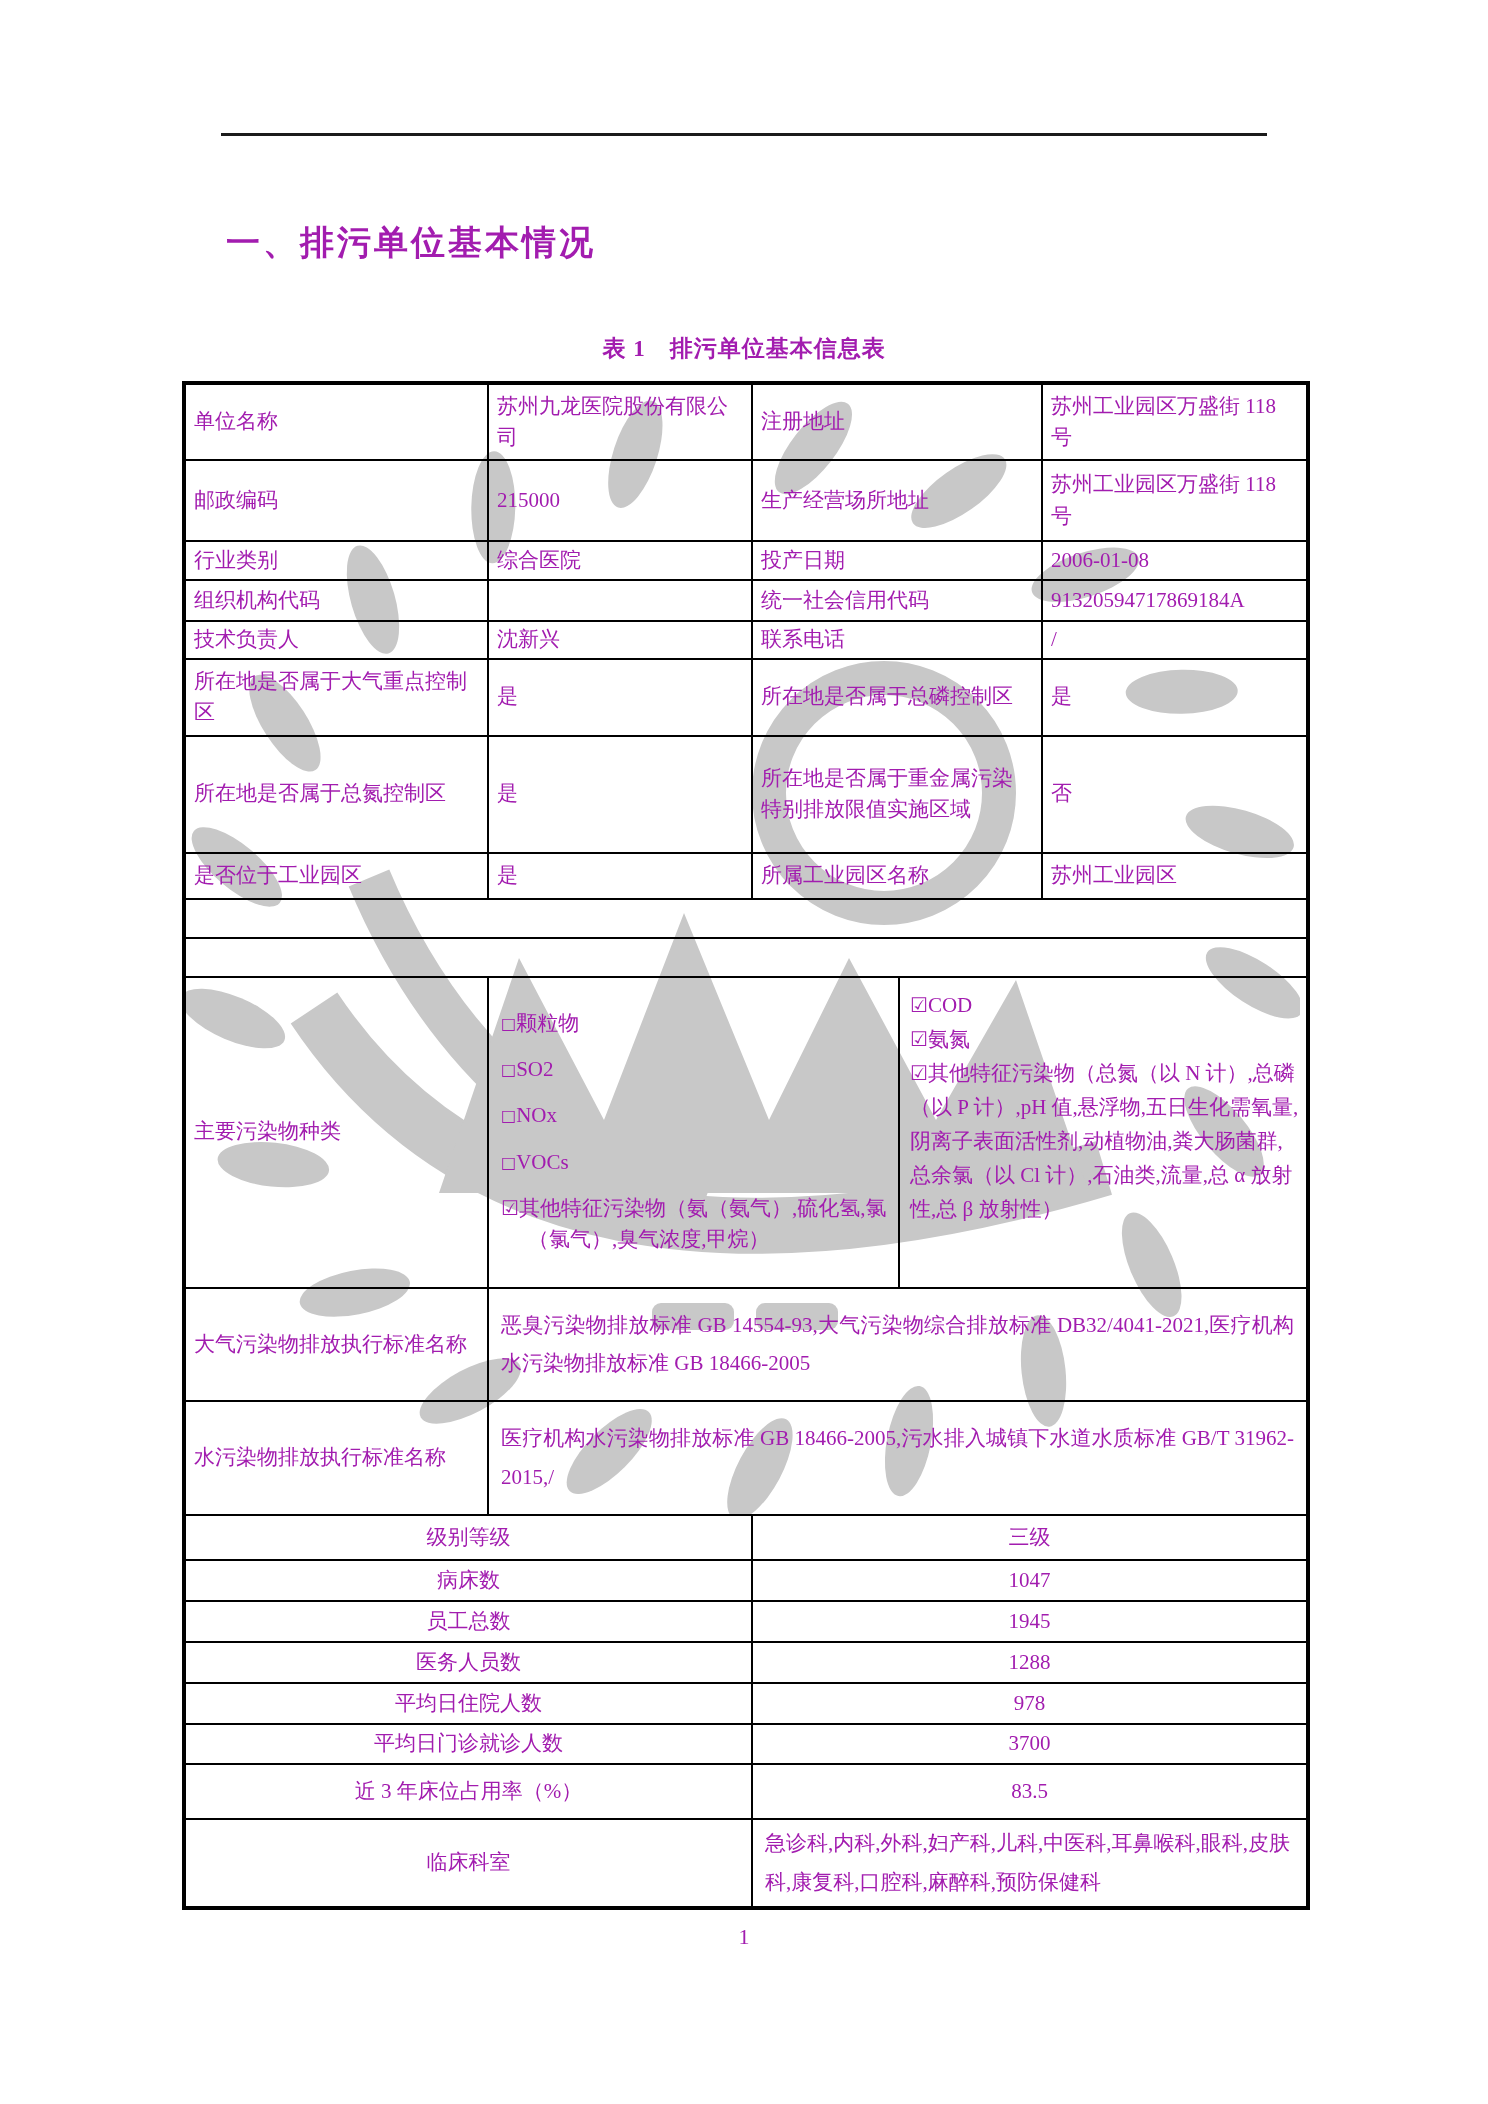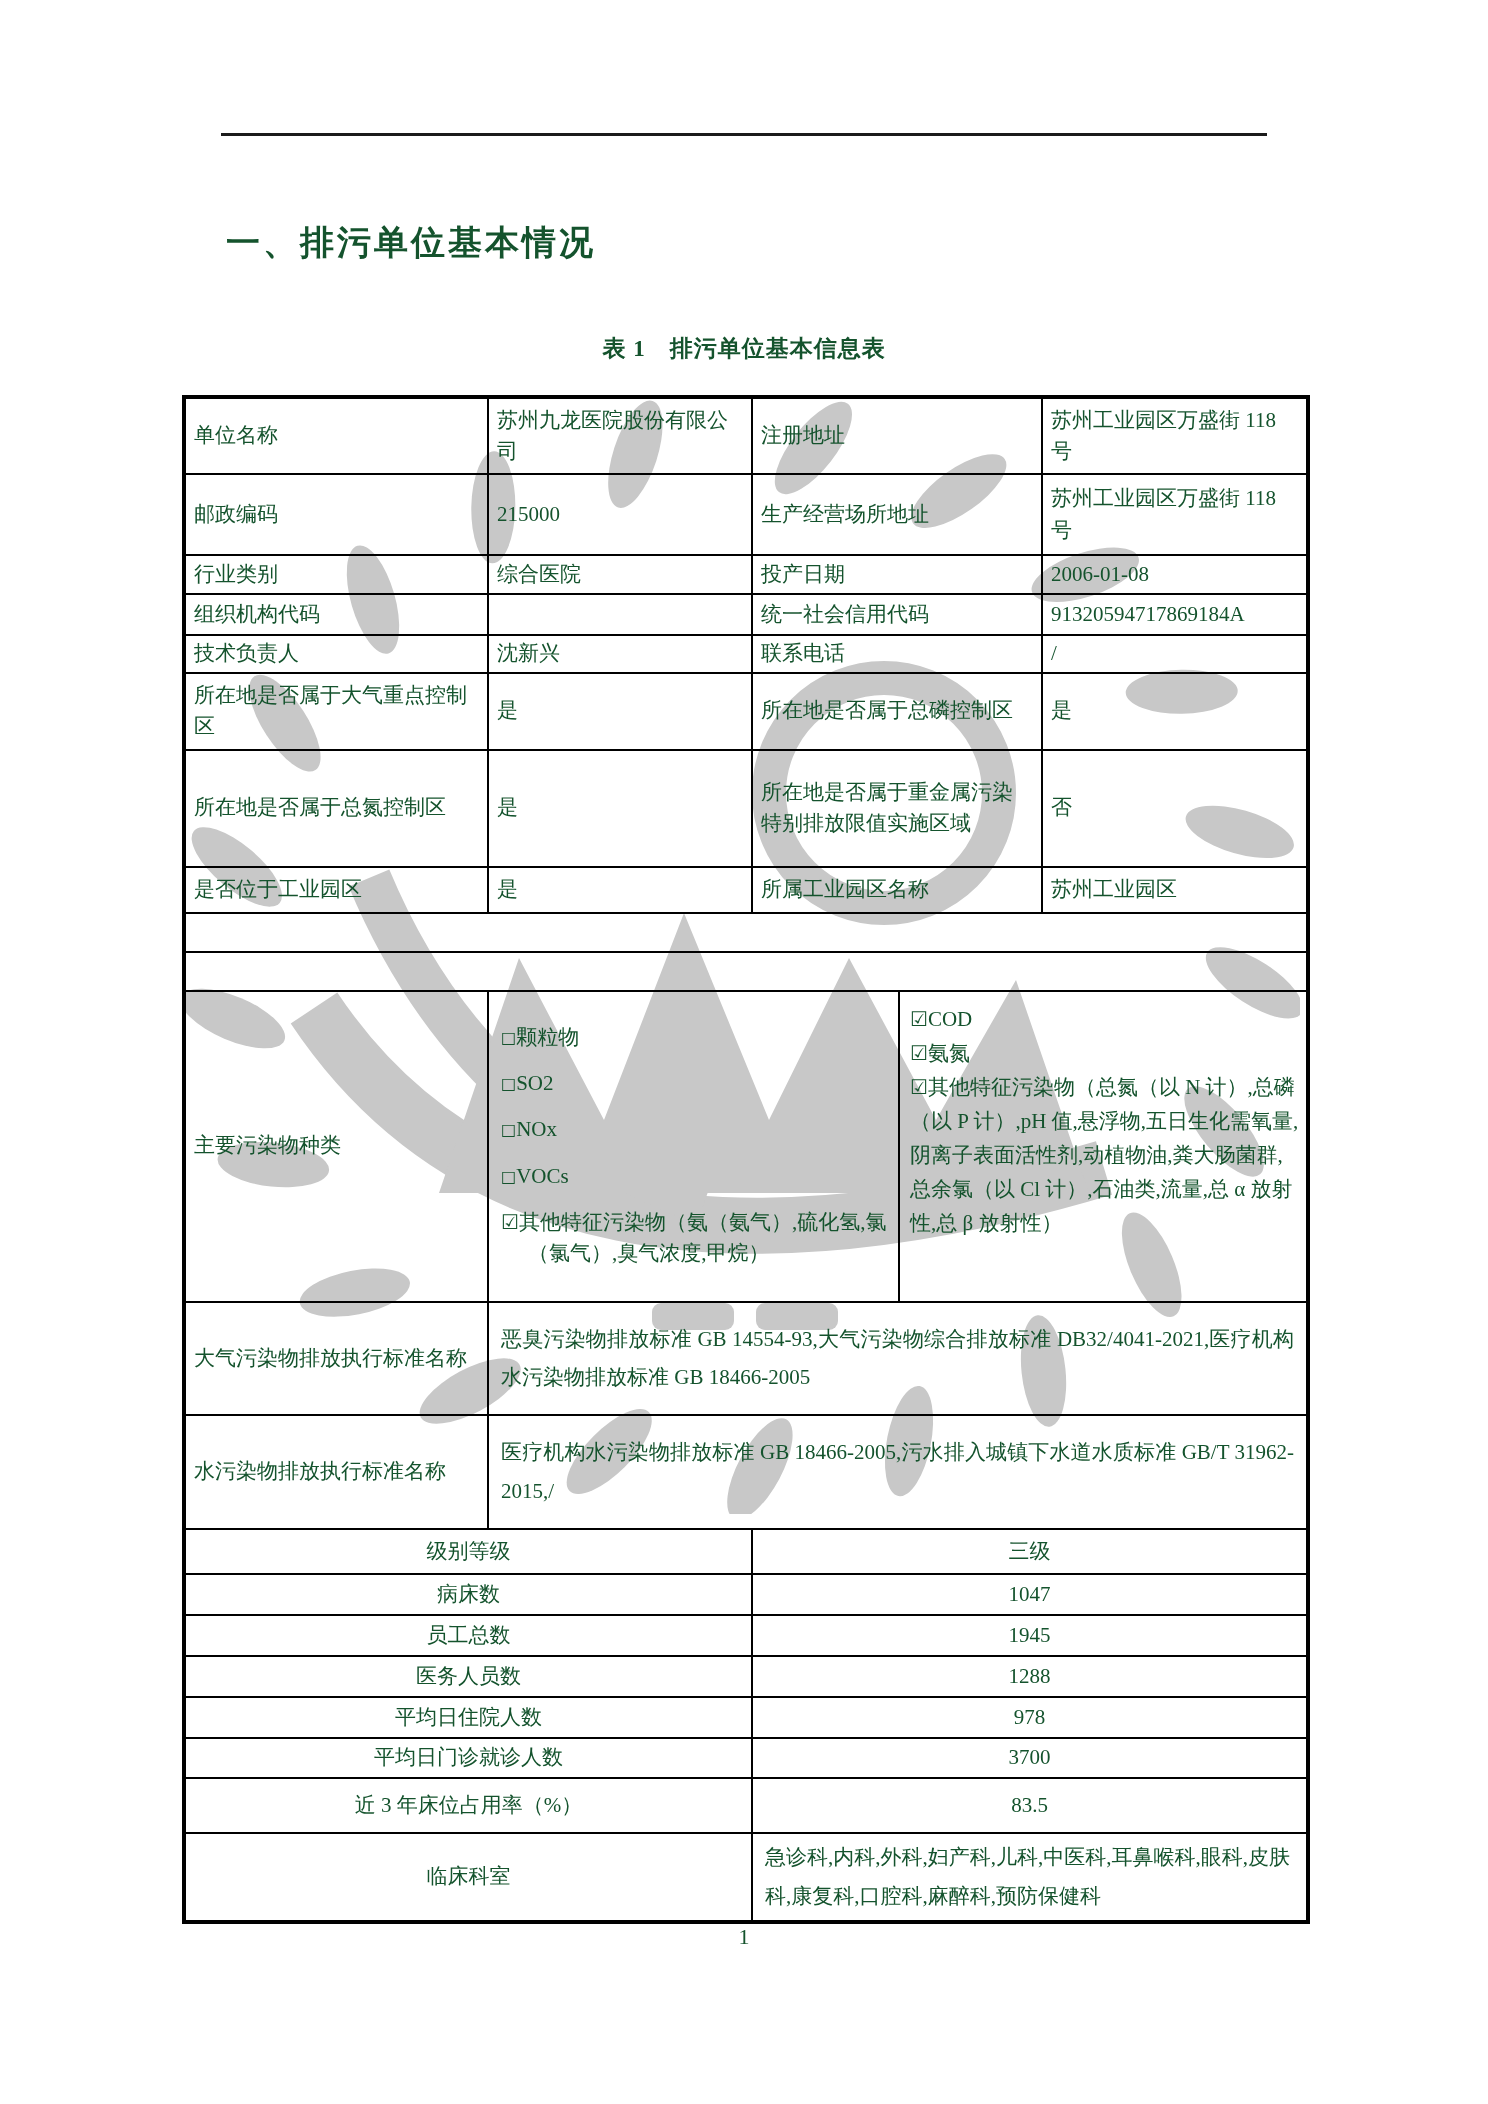--- a/index.html
+++ b/index.html
@@ -1,32 +1,32 @@
 <!DOCTYPE html>
 <html><head>
 <meta charset="utf-8">
 <style>
   html,body{margin:0;padding:0;background:#e8e8e8;}
   .page{
     position:relative;width:1488px;height:2104px;background:#ffffff;
-    overflow:hidden;font-family:"Liberation Serif","DejaVu Serif",serif;color:#14532d;
+    overflow:hidden;font-family:"Liberation Serif","DejaVu Serif",serif;color:#a21caf;
     margin:0 auto;
   }
   .watermark{position:absolute;left:184px;top:398px;width:1116px;height:1116px;z-index:0;}
   .header-rule{position:absolute;left:221px;top:133px;width:1046px;height:3px;background:#1b1b1b;z-index:2;}
   .doc-title{
     position:absolute;left:226px;top:220px;margin:0;z-index:2;
     font-size:34px;font-weight:bold;letter-spacing:3px;
   }
   .table-caption{
     position:absolute;left:182px;top:333px;width:1124px;z-index:2;
     text-align:center;font-size:23px;font-weight:bold;letter-spacing:1px;
   }
   table.info-table{
-    position:absolute;left:182px;top:395px;width:1124px;z-index:1;
+    position:absolute;left:182px;top:381px;width:1124px;z-index:1;
     border-collapse:collapse;table-layout:fixed;
     font-size:21px;background:transparent;
   }
   table.info-table{border:4px solid #000;}
   .info-table td{
     border:2px solid #000;padding:2px 8px;vertical-align:middle;
     line-height:1.5;overflow:hidden;background:transparent;word-break:break-all;
   }
   .info-table td.c{text-align:center;}
   .info-table td.top{vertical-align:top;}

